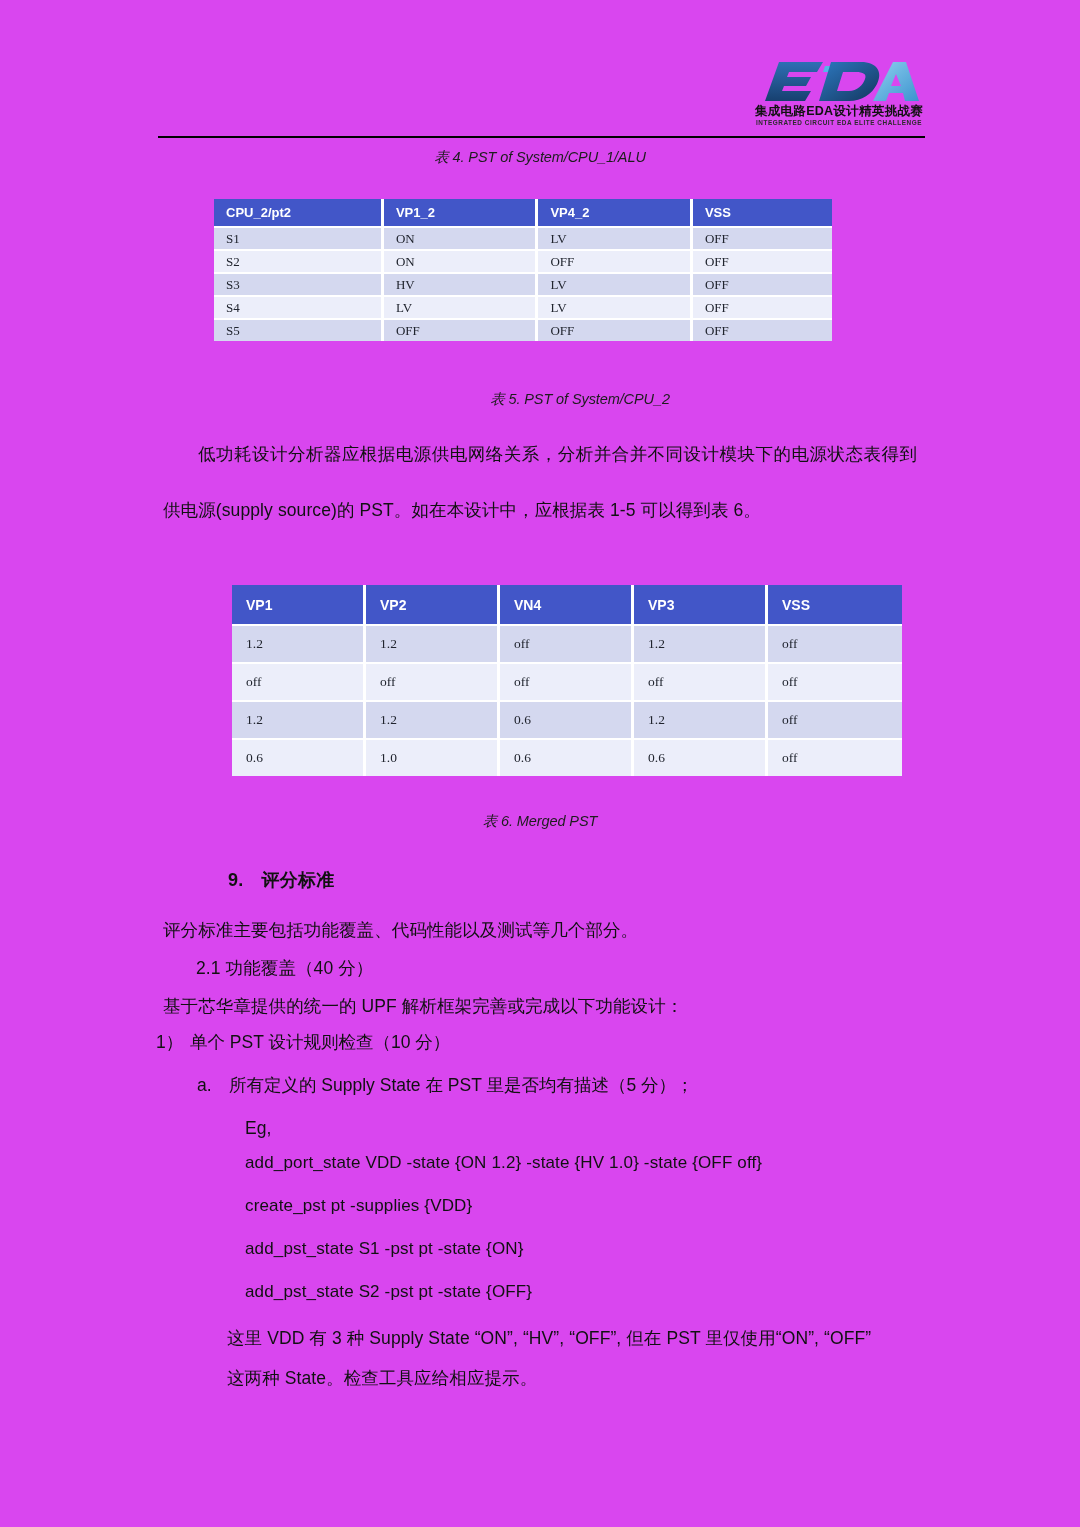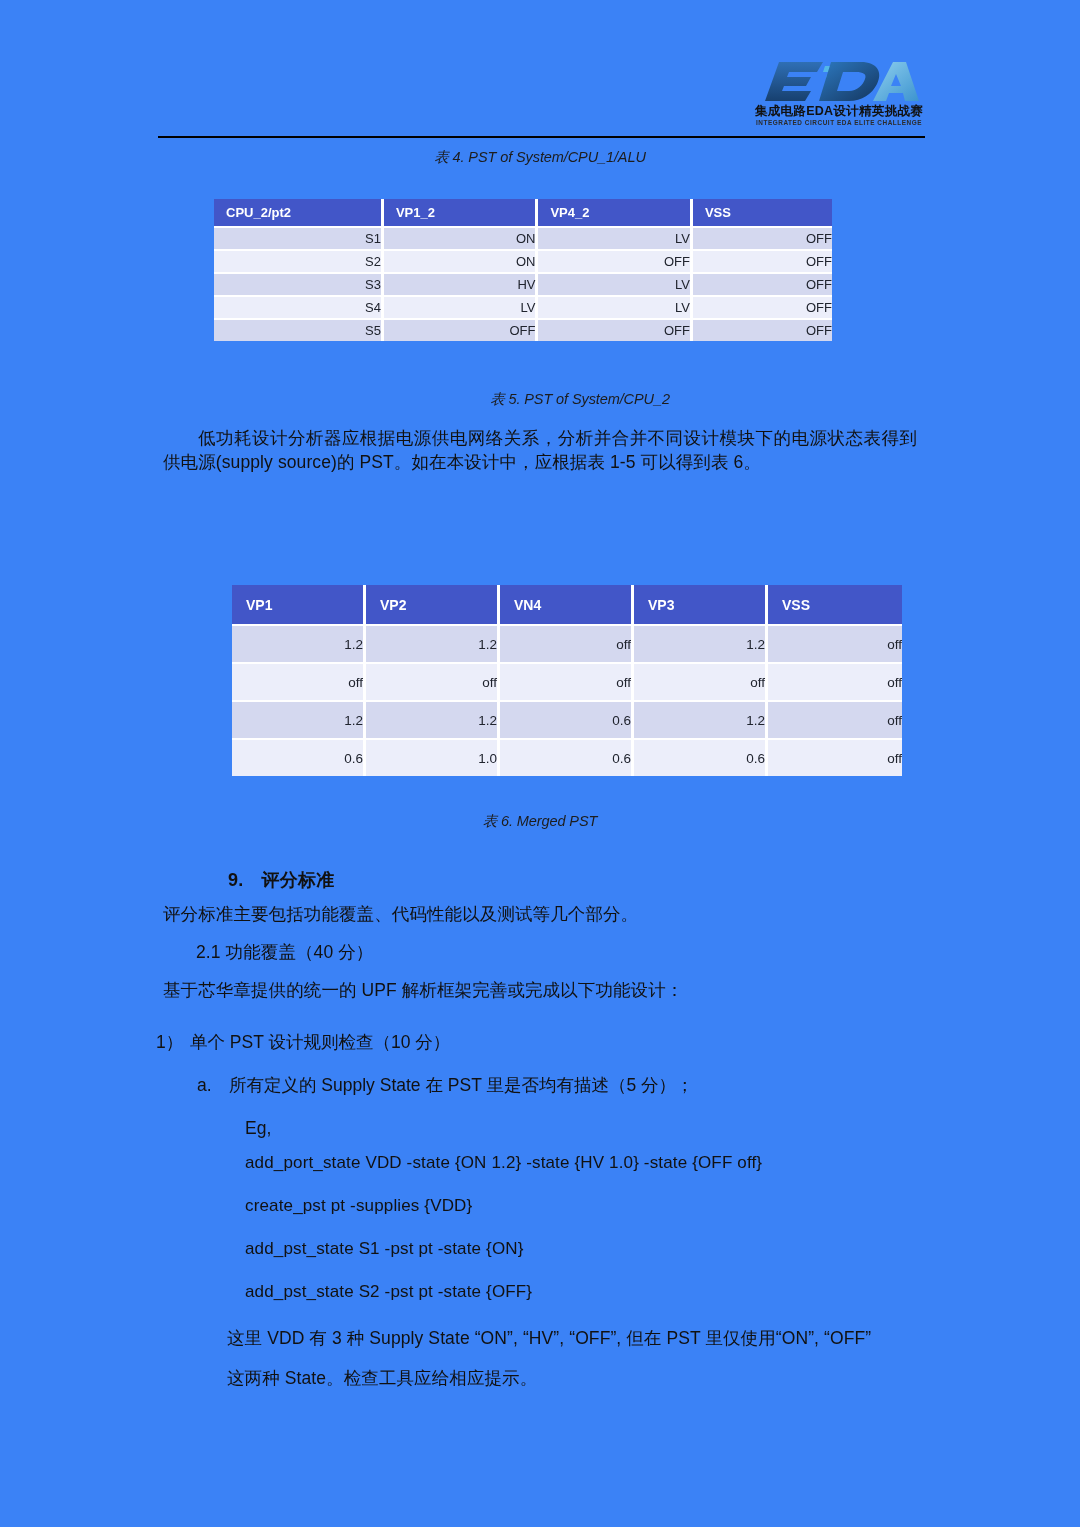--- a/index.html
+++ b/index.html
@@ -13,21 +13,21 @@
     position: relative;
     font-family: "Liberation Sans", sans-serif;
     color: #1a1a1a;
     overflow: hidden;
   }
 
   
   .page {
     position: absolute;
     inset: 0;
-    background: #3b82f6;
+    background: #d946ef;
   }
 
   
   .header {
     position: absolute;
     top: 0;
     left: 0;
     right: 0;
     height: 140px;
   }
@@ -102,23 +102,24 @@
     font-weight: 700;
     font-size: 13px;
     text-align: left;
     border-right: 3px solid #ffffff;
     border-bottom: 2px solid #ffffff;
   }
   .tbl th:last-child { border-right: none; margin-left: 48px; }
   .tbl td {
     font-size: 13px;
     color: #20242e;
-    text-align: right;
+    text-align: left;
     border-right: 3px solid #ffffff;
     border-bottom: 2px solid #ffffff;
+    font-family: Liberation Serif, serif;
   }
   .tbl td:last-child { border-right: none; }
   .tbl tr.odd td  { background: #d4d8ef; }
   .tbl tr.even td { background: #eceefa; }
   .tbl tr:last-child td { border-bottom: none; }
 
   
   #table-pst-cpu2 {
     left: 214px;
     top: 199px;
@@ -134,21 +135,21 @@
     width: 670px;
   }
   #table-merged-pst th { height: 39px; padding-left: 14px; font-size: 14px; }
   #table-merged-pst td { height: 36px; padding-left: 14px; font-size: 13.5px; }
 
   
   .body-text {
     position: absolute;
     font-family: "Liberation Sans", sans-serif;
     font-size: 17.5px;
-    line-height: 24px;
+    line-height: 56px;
     color: #111111;
     letter-spacing: 0.1px;
   }
   .para {
     left: 163px;
     width: 754px;
     text-align: justify;
     text-justify: inter-ideograph;
   }
   .indent2 { text-indent: 2em; }

